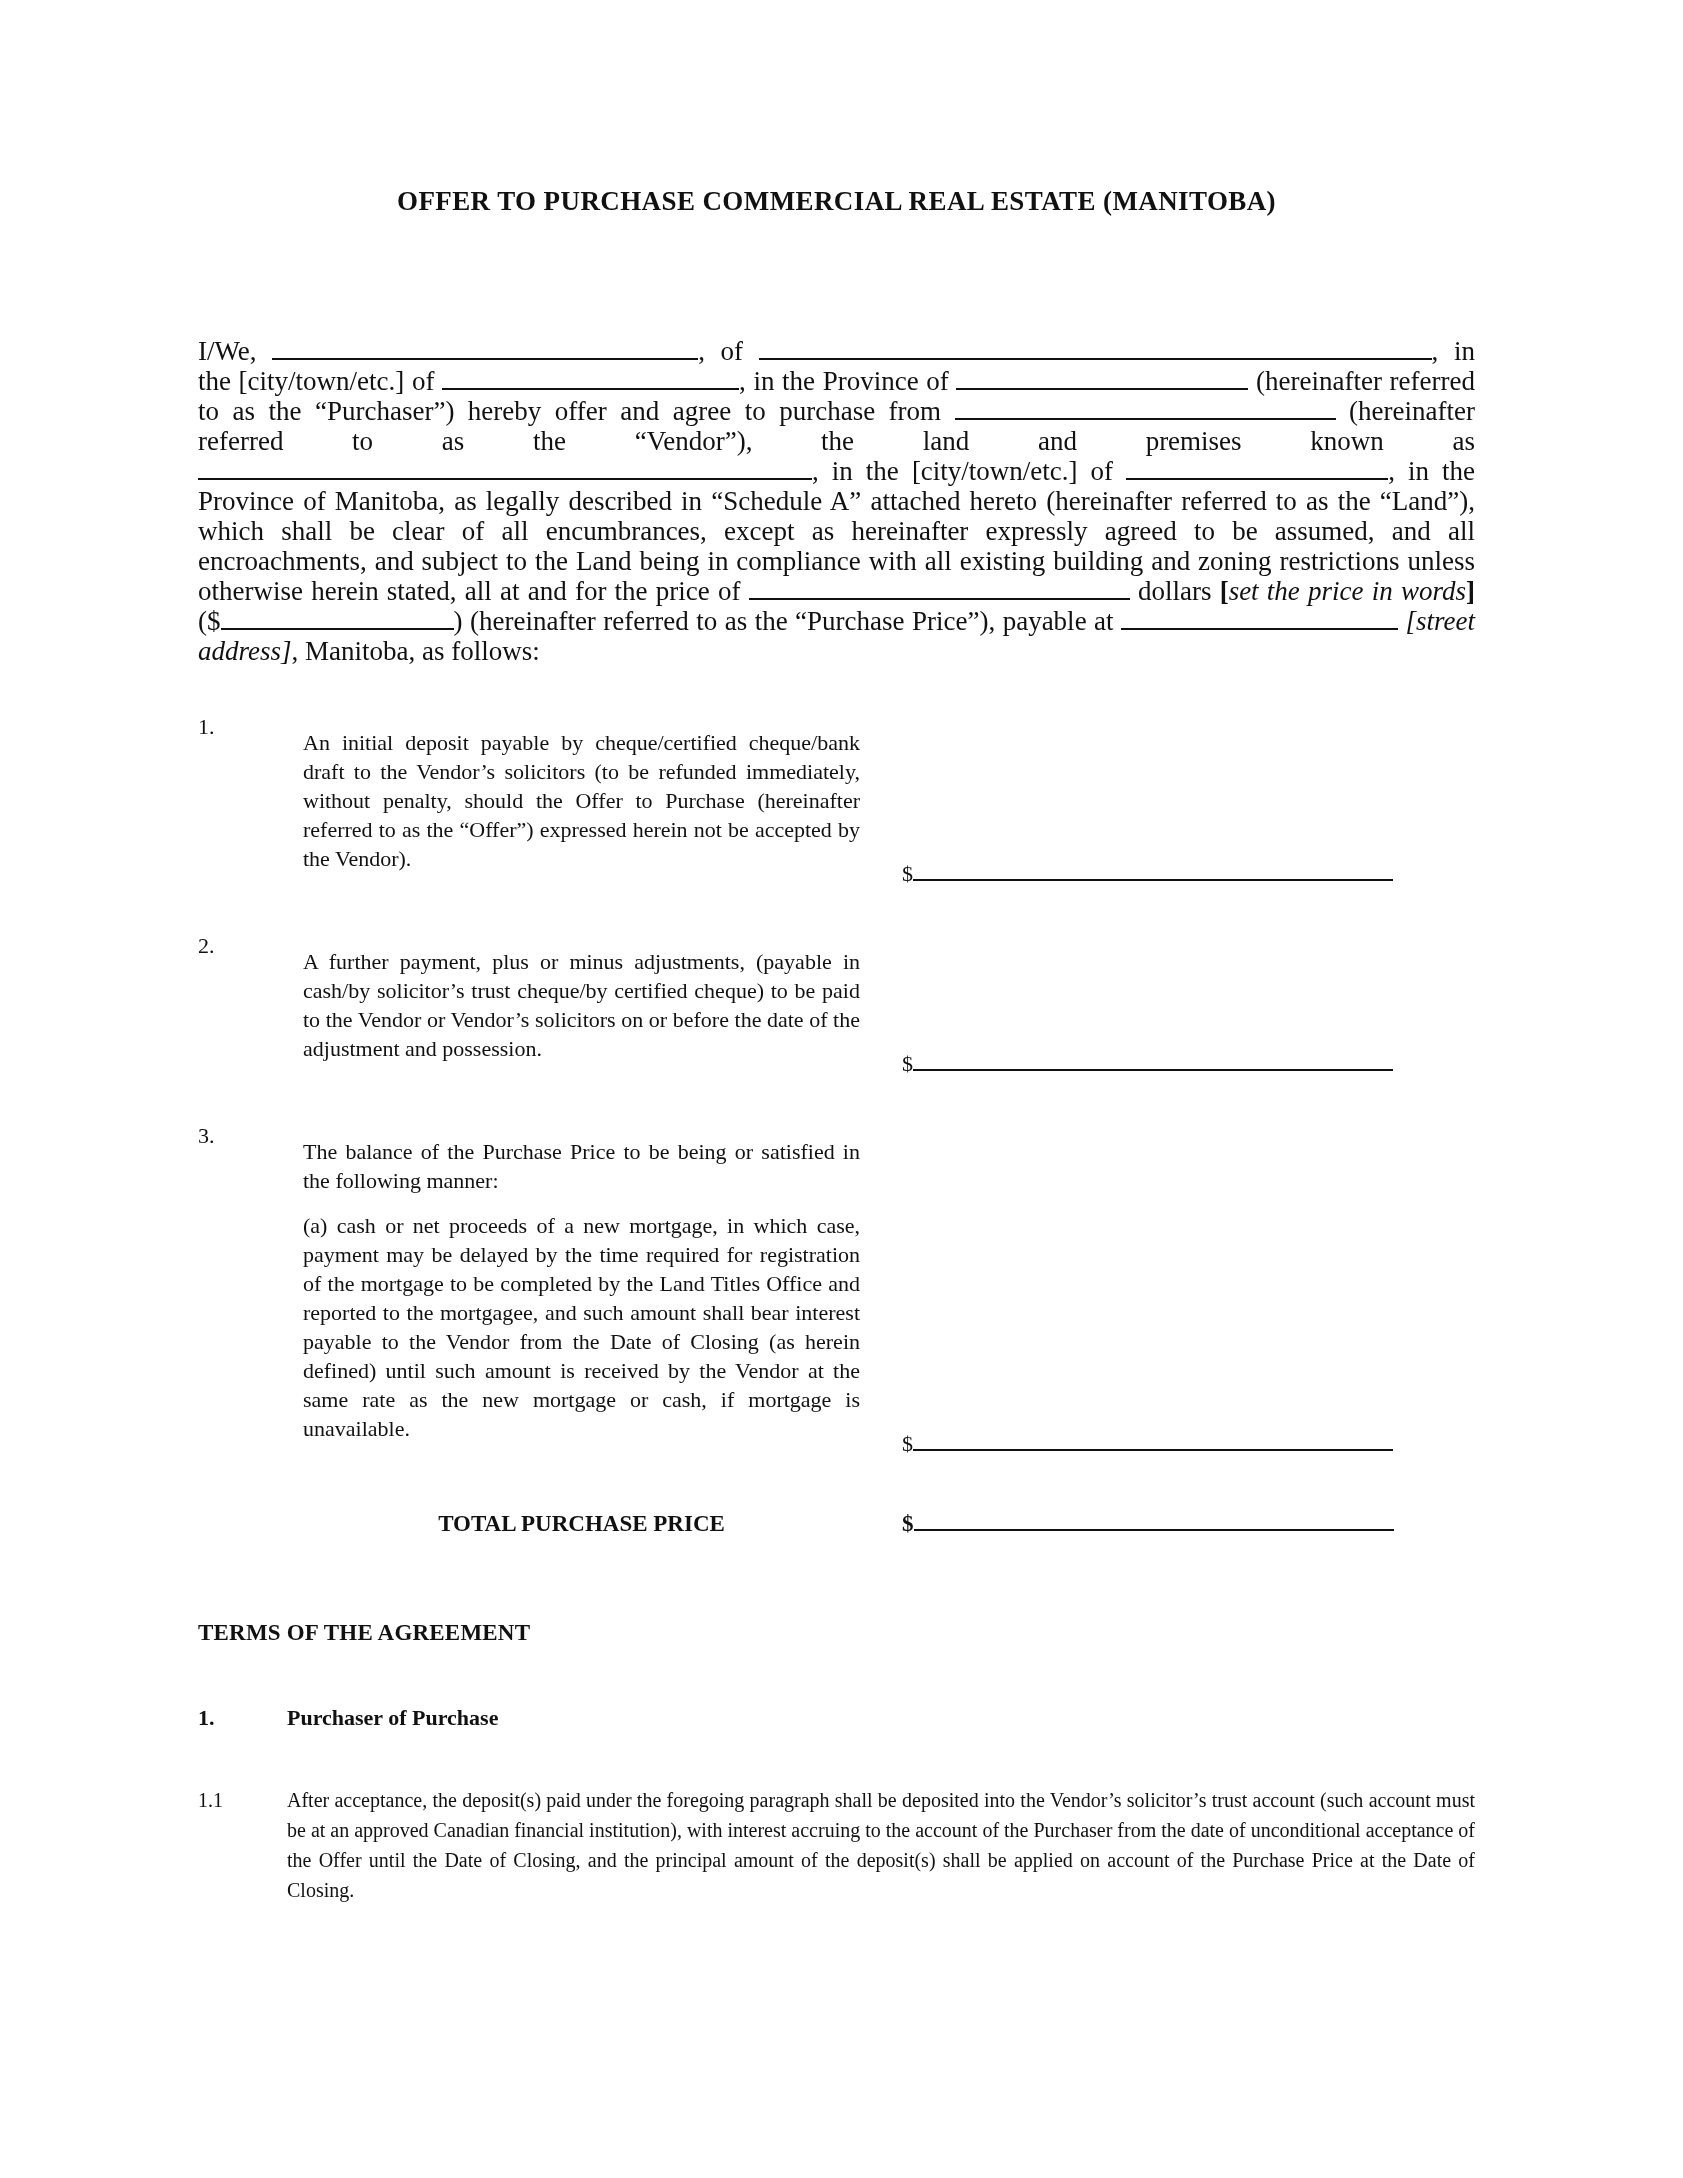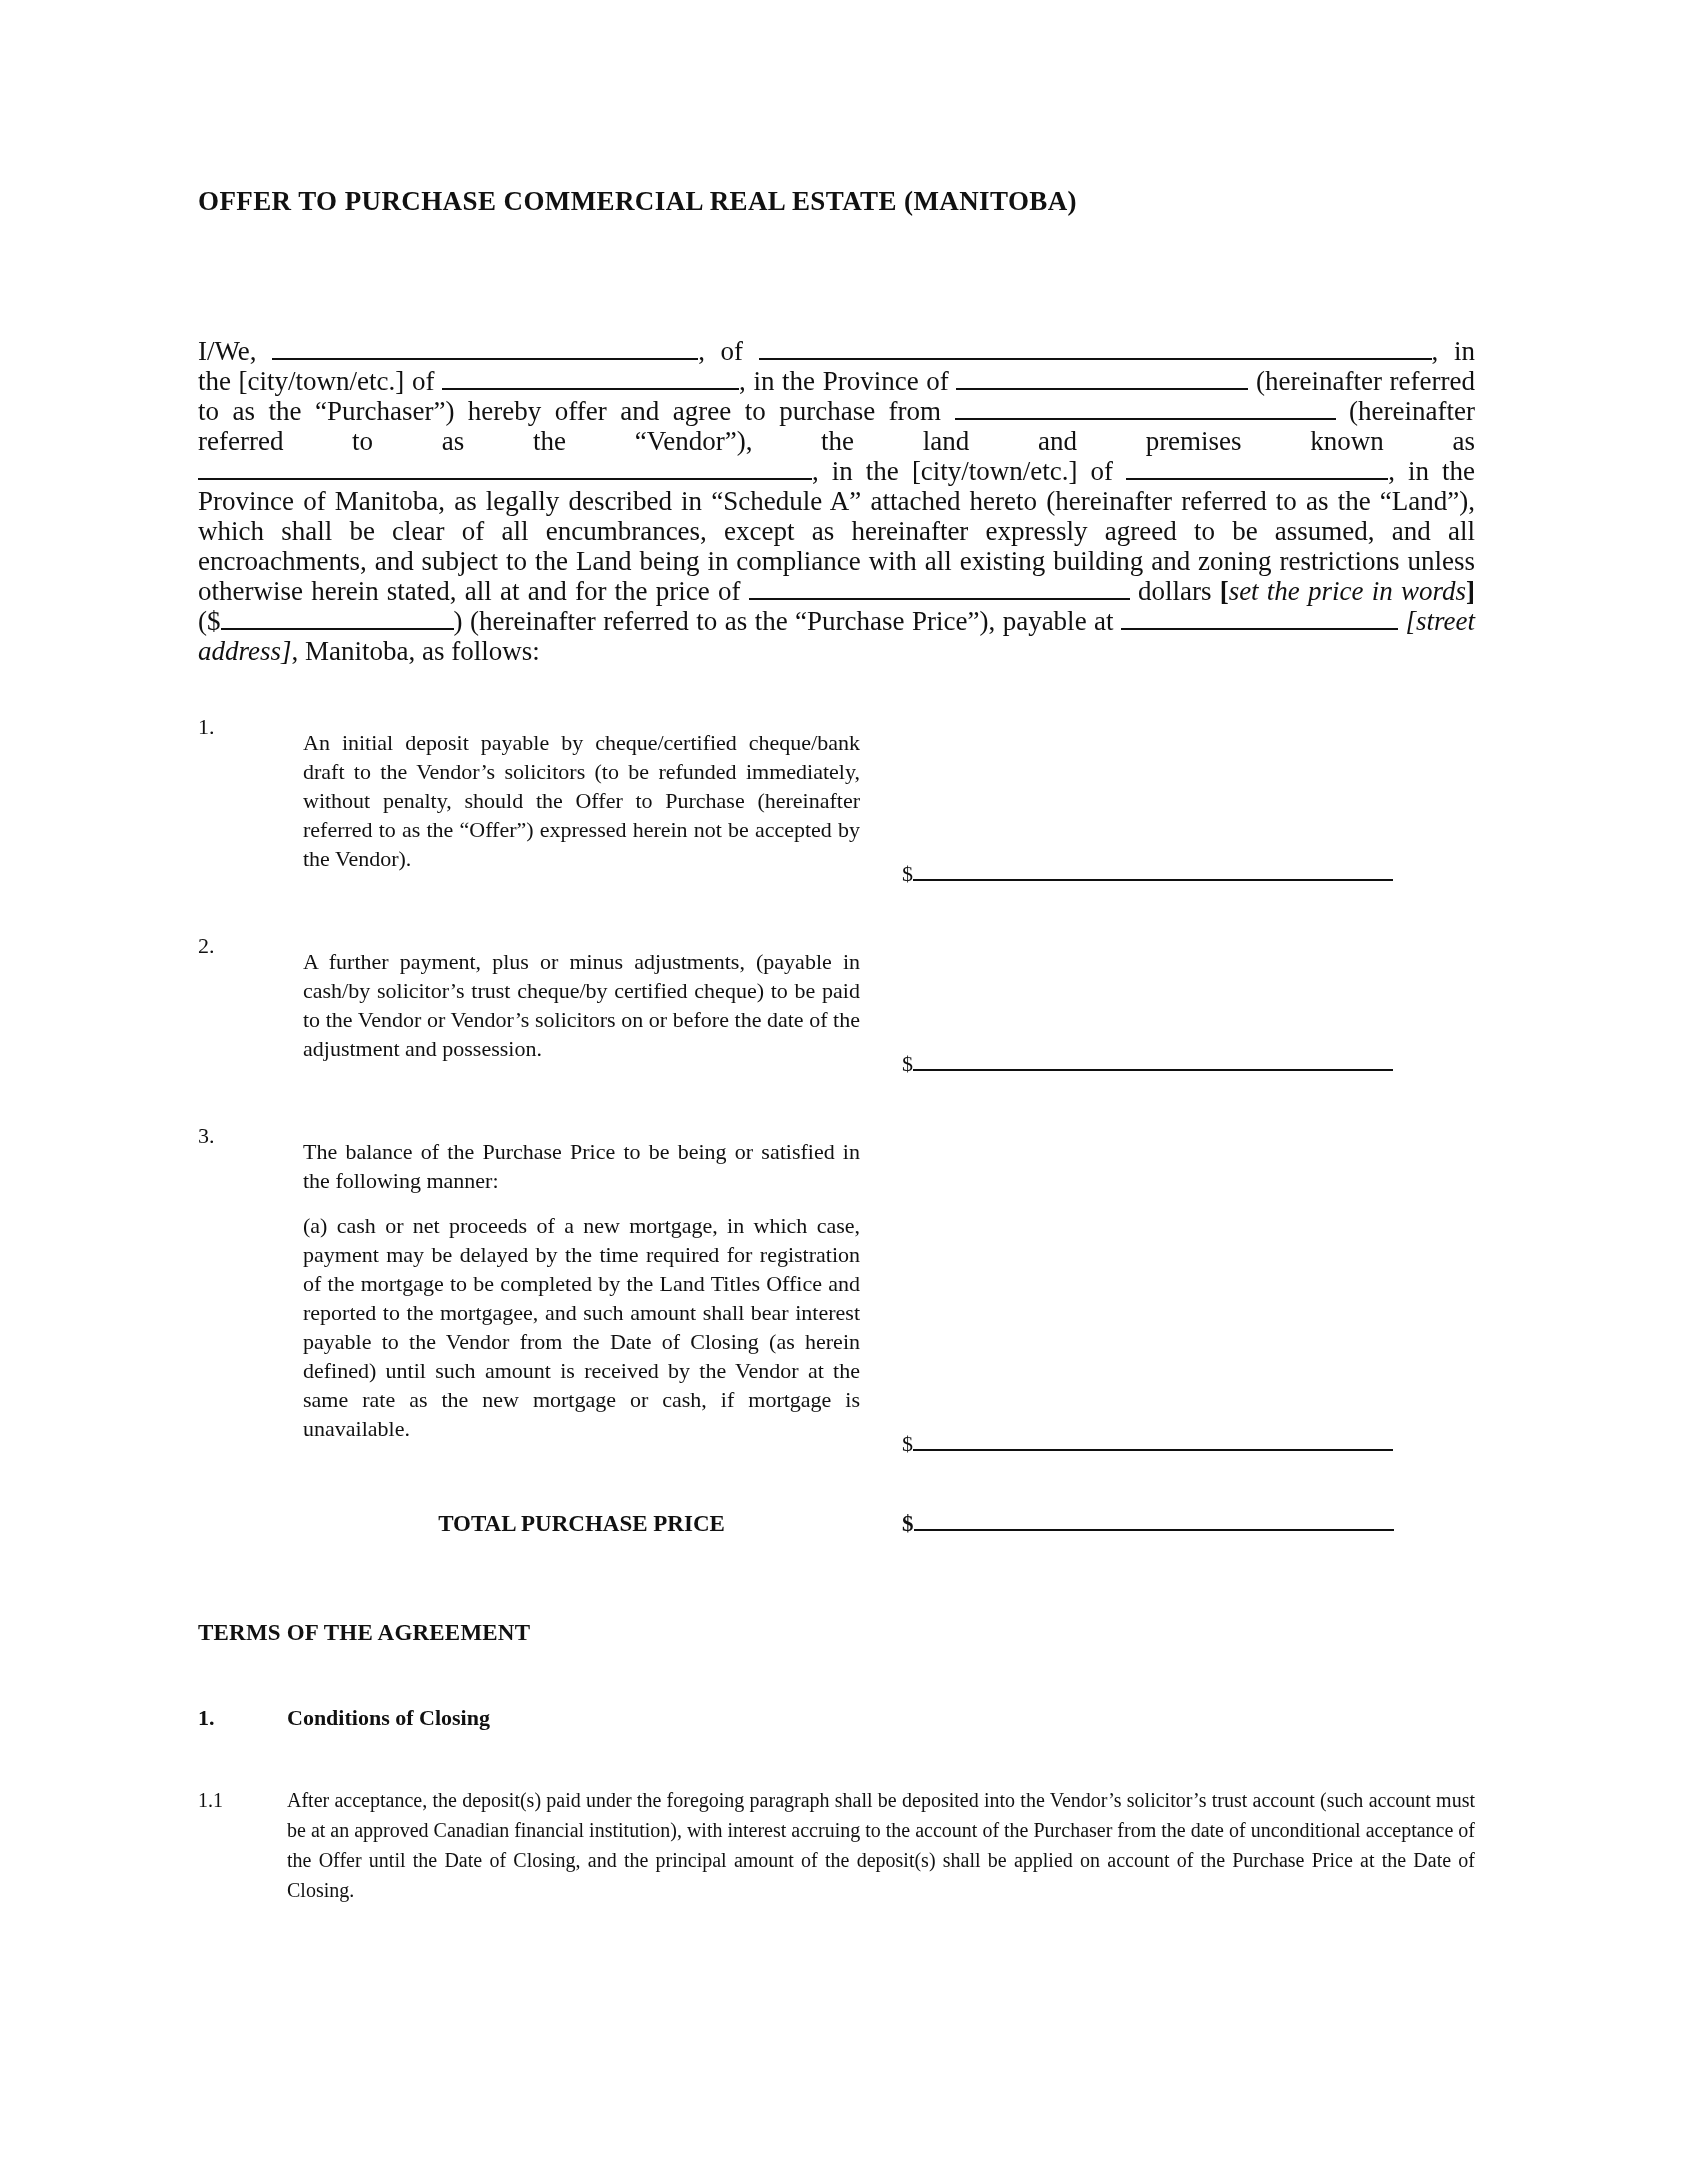--- a/index.html
+++ b/index.html
@@ -11,20 +11,21 @@
     font-family:"Liberation Serif", serif;
     overflow:hidden;
   }
   .content {
     position:absolute;
     left:198px; top:0;
     width:1277px;
   }
   .title {
     margin:186px 0 0 0;
+    text-align:center;
     font-size:27px;
     font-weight:bold;
     letter-spacing:0.4px;
     white-space:nowrap;
   }
   .intro {
     margin:119px 0 0 0;
     font-size:27px;
     line-height:30px;
     text-align:justify;
@@ -128,21 +129,21 @@
       <div class="text-col" style="text-align:center;">TOTAL PURCHASE PRICE</div>
       <div class="amount-col">
         <span class="amount-inner"><span>$</span><span class="blank amt-blank"></span></span>
       </div>
     </div>
 
     <h2 class="terms-heading">TERMS OF THE AGREEMENT</h2>
 
     <div class="section-row">
       <div class="num-col">1.</div>
-      <div>Conditions of Closing</div>
+      <div>Purchaser of Purchase</div>
     </div>
 
     <div class="clause-row">
       <div class="num-col">1.1</div>
       <div class="clause-text">After acceptance, the deposit(s) paid under the foregoing paragraph shall be deposited into the Vendor’s solicitor’s trust account (such account must be at an approved Canadian financial institution), with interest accruing to the account of the Purchaser from the date of unconditional acceptance of the Offer until the Date of Closing, and the principal amount of the deposit(s) shall be applied on account of the Purchase Price at the Date of Closing.</div>
     </div>
 
   </div>
 </div>
 

